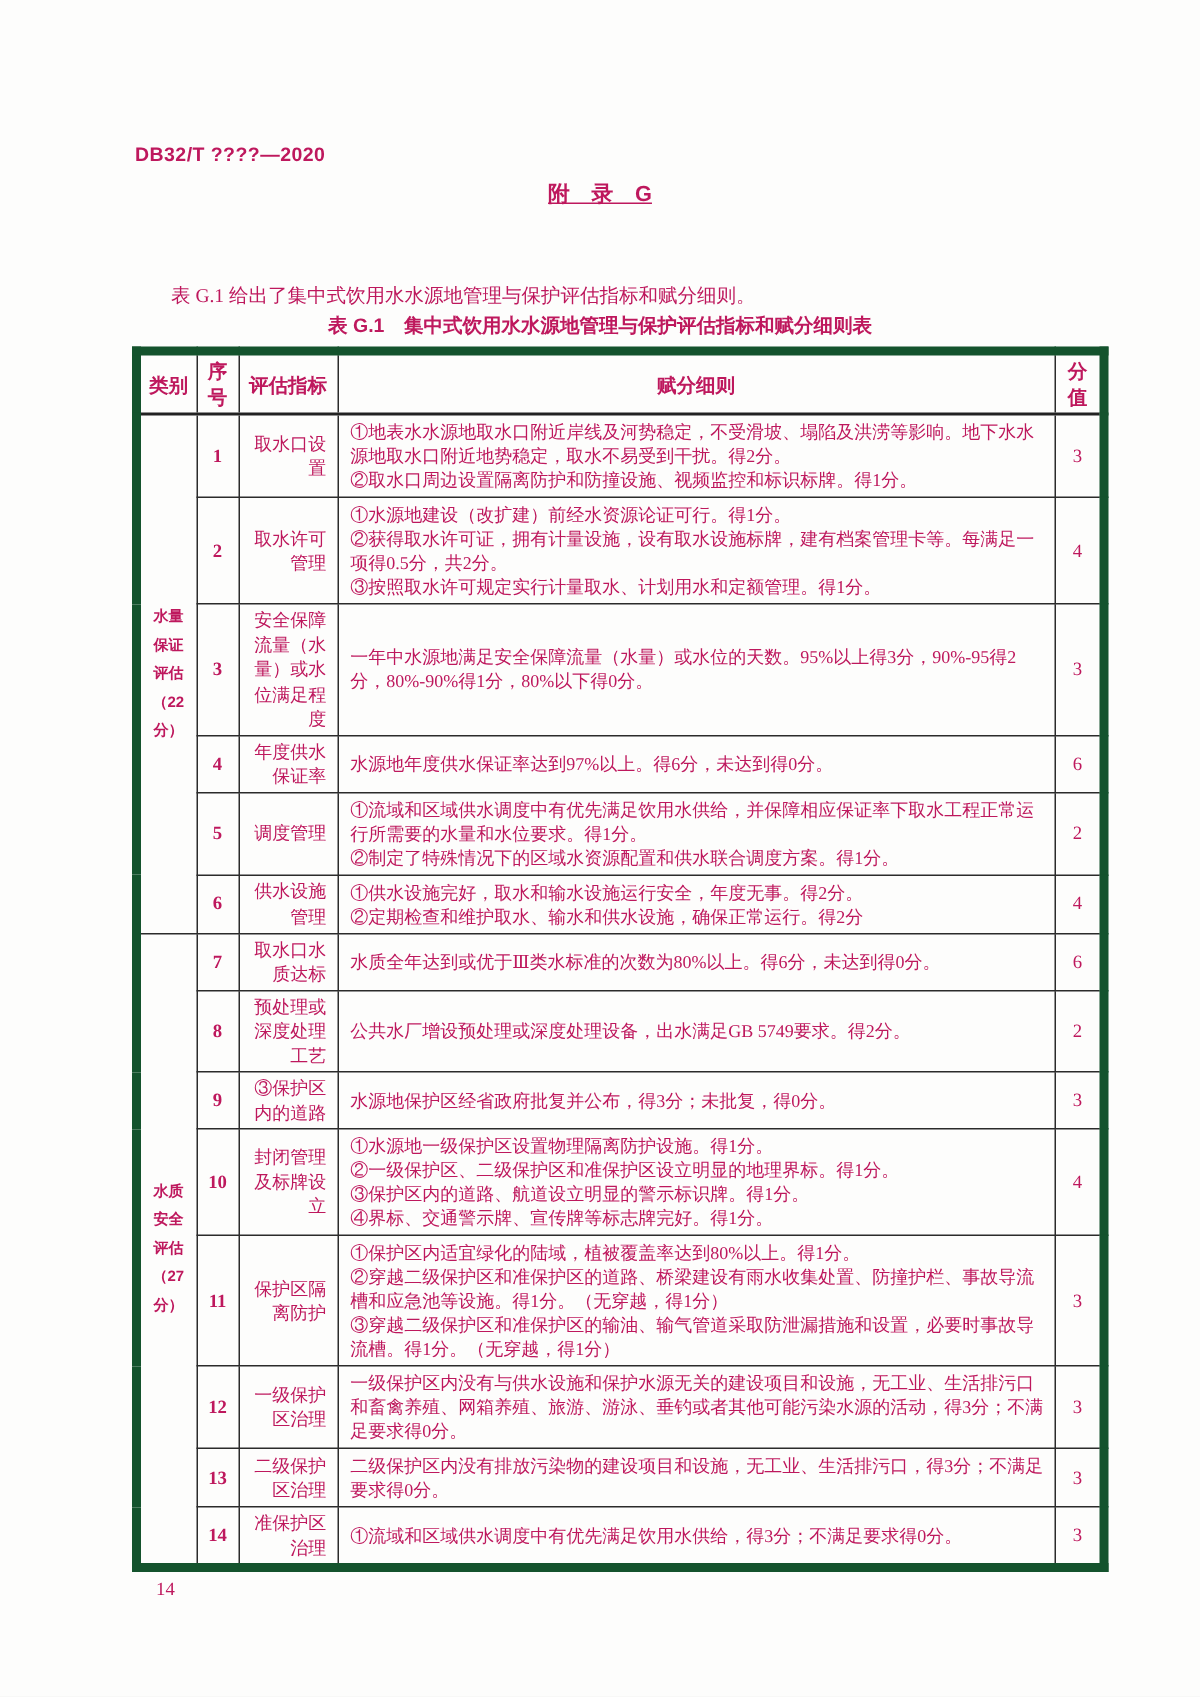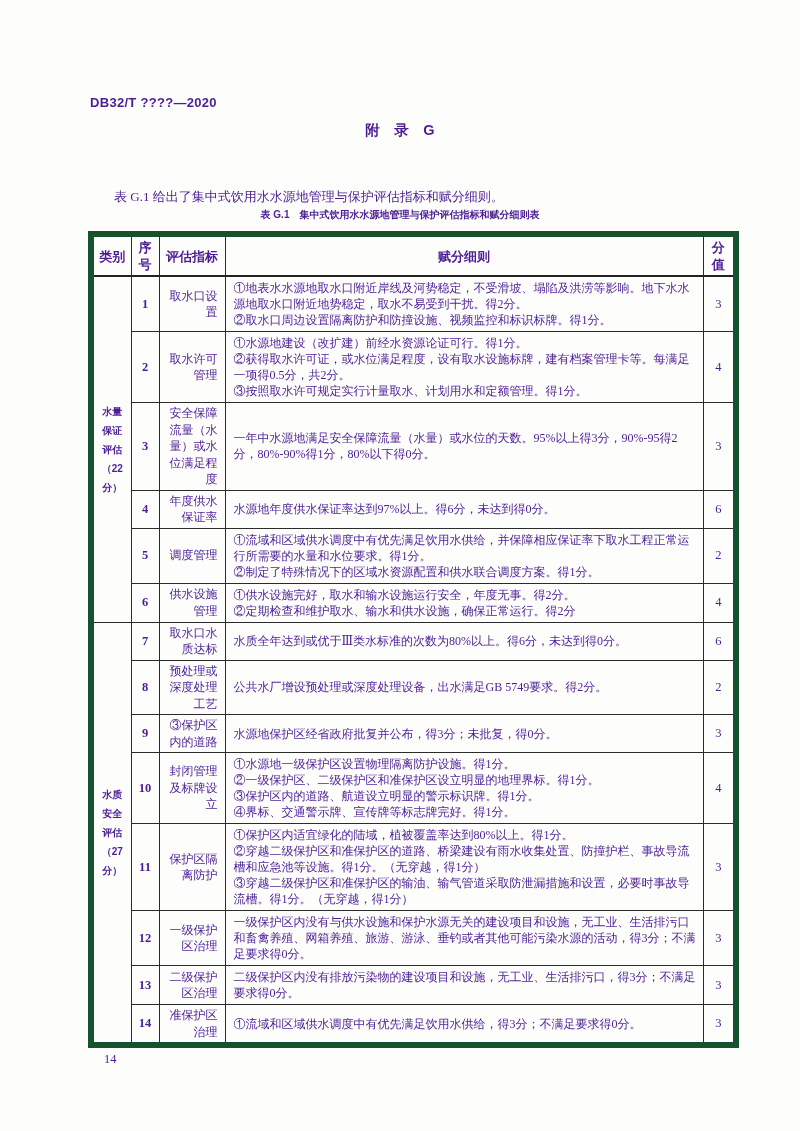--- a/index.html
+++ b/index.html
@@ -3,50 +3,50 @@
 <meta charset="utf-8">
 <style>
   html,body{margin:0;padding:0;}
   body{background:#e8e8e8;}
   .page{
     position:relative;
     width:800px;height:1131px;
     background:#fdfdfc;
     margin:0 auto;
     font-family:"Liberation Serif","DejaVu Serif",serif;
-    color:#4c1d95;
+    color:#be185d;
     overflow:hidden;
     box-sizing:border-box;
   }
   .doc-code{
     position:absolute;top:95px;left:90px;
     font-family:"Liberation Sans","DejaVu Sans",sans-serif;
     font-weight:bold;font-size:13px;letter-spacing:.3px;
   }
-  .head-block{position:absolute;top:120px;left:0;width:800px;text-align:center;}
+  .head-block{position:absolute;top:120px;left:0;width:800px;text-align:center;text-decoration:underline;}
   .appendix-title{
     font-family:"Liberation Sans","DejaVu Sans",sans-serif;
     font-weight:bold;font-size:14.5px;line-height:20px;
   }
   .appendix-subtitle{
     font-family:"Liberation Sans","DejaVu Sans",sans-serif;
     font-weight:bold;font-size:13px;line-height:20px;margin-top:3px;
   }
   .section-title{
     font-family:"Liberation Sans","DejaVu Sans",sans-serif;
     font-weight:bold;font-size:13.5px;line-height:20px;margin-top:3px;
   }
   .intro{
     position:absolute;top:188px;left:88px;width:645px;
     font-size:13px;line-height:18px;text-indent:2em;margin:0;
   }
   .table-caption{
     position:absolute;top:208px;left:0;width:800px;text-align:center;
     font-family:"Liberation Sans","DejaVu Sans",sans-serif;
-    font-weight:bold;font-size:10px;
+    font-weight:bold;font-size:13px;
   }
   table.eval{
     position:absolute;top:231px;left:88px;
     width:645px;table-layout:fixed;
     border-collapse:collapse;
     border:6px solid #14532d;
   }
   table.eval th, table.eval td{
     border:1px solid #2b2b2b;
     vertical-align:middle;
@@ -128,21 +128,21 @@
           <td class="seq">1</td>
           <td class="indicator">取水口设置</td>
           <td class="rules">①地表水水源地取水口附近岸线及河势稳定，不受滑坡、塌陷及洪涝等影响。地下水水源地取水口附近地势稳定，取水不易受到干扰。得2分。
 ②取水口周边设置隔离防护和防撞设施、视频监控和标识标牌。得1分。</td>
           <td class="score">3</td>
         </tr>
         <tr>
           <td class="seq">2</td>
           <td class="indicator">取水许可管理</td>
           <td class="rules">①水源地建设（改扩建）前经水资源论证可行。得1分。
-②获得取水许可证，或水位满足程度，设有取水设施标牌，建有档案管理卡等。每满足一项得0.5分，共2分。
+②获得取水许可证，拥有计量设施，设有取水设施标牌，建有档案管理卡等。每满足一项得0.5分，共2分。
 ③按照取水许可规定实行计量取水、计划用水和定额管理。得1分。</td>
           <td class="score">4</td>
         </tr>
         <tr>
           <td class="seq">3</td>
           <td class="indicator">安全保障流量（水量）或水位满足程度</td>
           <td class="rules">一年中水源地满足安全保障流量（水量）或水位的天数。95%以上得3分，90%-95得2分，80%-90%得1分，80%以下得0分。</td>
           <td class="score">3</td>
         </tr>
         <tr>

